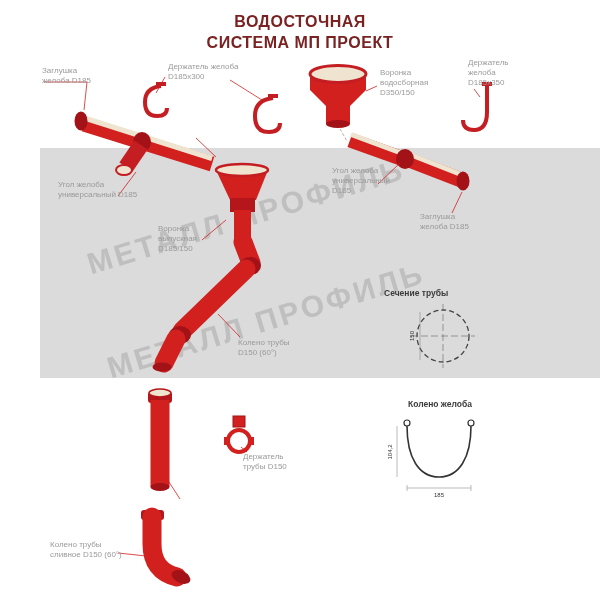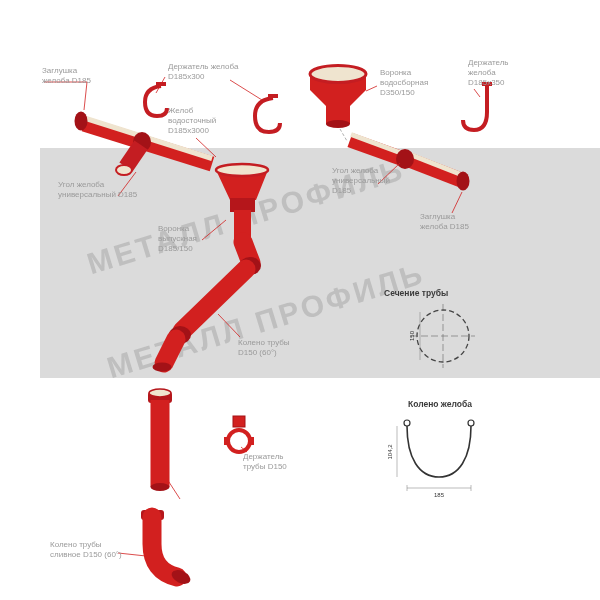--- a/index.html
+++ b/index.html
@@ -20,20 +20,24 @@
   svg.diagram { position:absolute; left:0; top:0; }
 
   .lbl { position:absolute; font-size:8px; line-height:1.25; color:#9a9a9a; white-space:pre-line; }
   .heading { position:absolute; font-size:8.5px; font-weight:bold; color:#3a3a3a; }
 </style>
 </head>
 <body>
 
 <div class="stage">
 
+  <div class="title">
+    <div>ВОДОСТОЧНАЯ</div>
+    <div>СИСТЕМА МП ПРОЕКТ</div>
+  </div>
 
   <div class="band"></div>
 
   <div class="wm wm1">МЕТАЛЛ ПРОФИЛЬ</div>
   <div class="wm wm2">МЕТАЛЛ ПРОФИЛЬ</div>
 
   <svg class="diagram" width="600" height="600" viewBox="0 0 600 600">
 
     <g>
       <line x1="84" y1="124" x2="212" y2="164" stroke="#d2201f" stroke-width="15"></line>
@@ -146,23 +150,20 @@
       <line x1="247" y1="452" x2="241" y2="447"></line>
       <line x1="180" y1="499" x2="167" y2="479"></line>
       <line x1="118" y1="553" x2="146" y2="556"></line>
     </g>
   </svg>
 
   <div class="lbl" style="left:42px; top:66px;">Заглушка
 желоба D185</div>
   <div class="lbl" style="left:168px; top:62px;">Держатель желоба
 D185x300</div>
-  <div class="lbl" style="left:168px; top:106px;">Желоб
-водосточный
-D185x3000</div>
   <div class="lbl" style="left:380px; top:68px;">Воронка
 водосборная
 D350/150</div>
   <div class="lbl" style="left:468px; top:58px;">Держатель
 желоба
 D185x350</div>
   <div class="lbl" style="left:58px; top:180px;">Угол желоба
 универсальный D185</div>
   <div class="lbl" style="left:332px; top:166px;">Угол желоба
 универсальный

